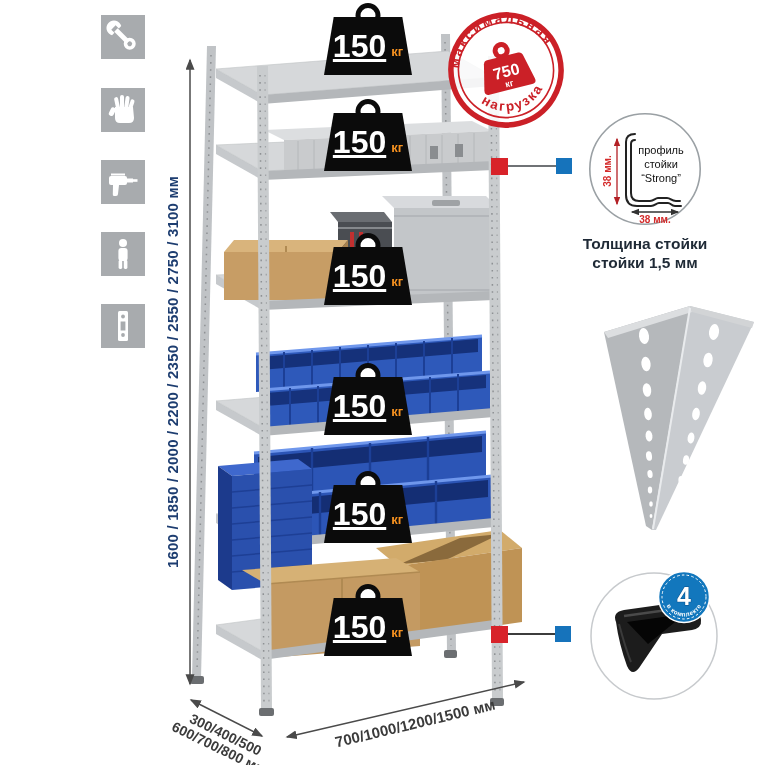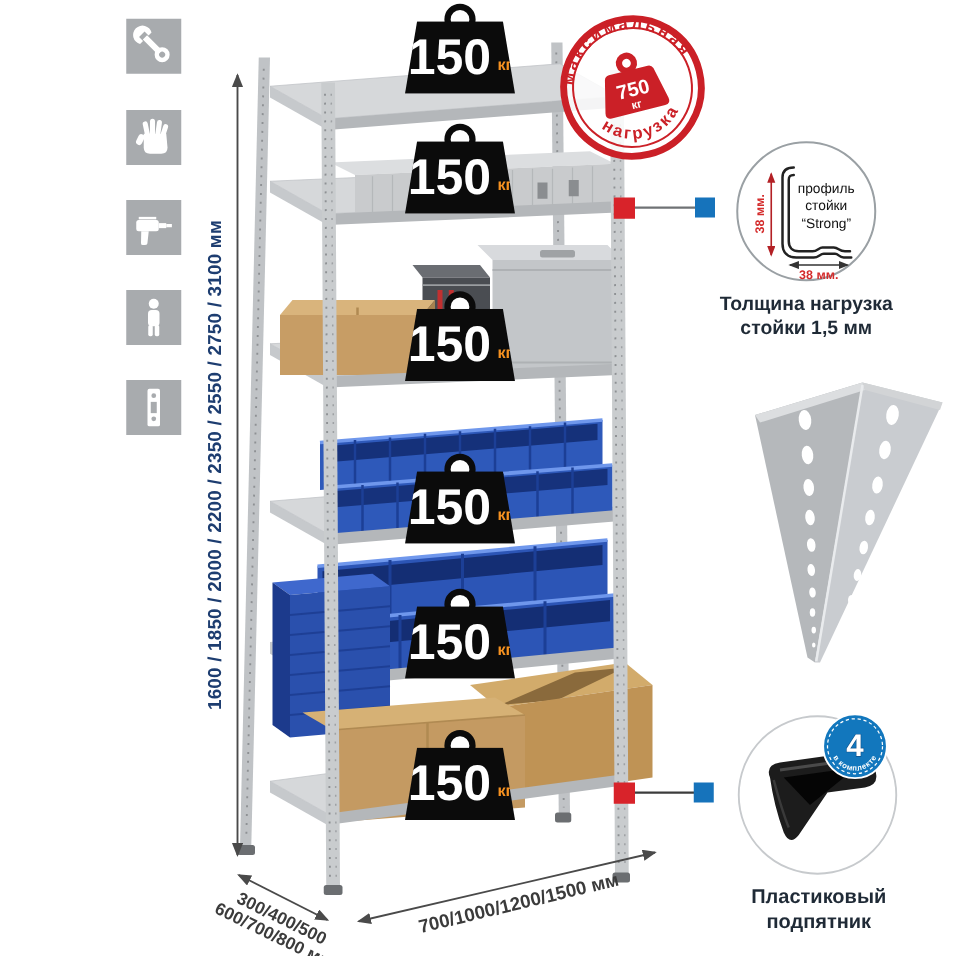--- a/index.html
+++ b/index.html
@@ -31,21 +31,21 @@
   .weight-badge{position:absolute;left:324px;width:88px;height:72px;}
   .weight-badge .ring{
     position:absolute;top:0;left:50%;transform:translateX(-50%);
     width:15px;height:15px;border:5px solid #0b0b0b;border-radius:50%;background:#fff;
   }
   .weight-badge .trap{
     position:absolute;top:14px;left:0;width:88px;height:58px;background:#0b0b0b;
     clip-path:polygon(11% 0%,89% 0%,100% 100%,0% 100%);
     display:flex;align-items:center;justify-content:center;
   }
-  .weight-badge .val{font-size:40px;font-weight:bold;color:#ffffff;line-height:1;}
+  .weight-badge .val{font-size:32px;font-weight:bold;color:#ffffff;line-height:1;text-decoration:underline;}
   .weight-badge .unit{font-size:13px;font-weight:bold;color:#f59120;margin-left:5px;transform:translateY(5px);}
   
   .detail-caption{
     position:absolute;text-align:center;color:#1f2a36;font-weight:600;line-height:1.25;font-size:15.5px;
   }
 </style>
 </head>
 <body>
 
 <div class="canvas">
@@ -377,21 +377,21 @@
     </g>
     <line x1="29" y1="27" x2="29" y2="92" stroke="#b32025" stroke-width="1.3" marker-start="url(#arwR)" marker-end="url(#arwR)"></line>
     <text transform="rotate(-90 23 59)" x="23" y="59" text-anchor="middle" font-size="10" font-weight="bold" fill="#d42b2b">38 мм.</text>
     <line x1="44" y1="100" x2="90" y2="100" stroke="#333" stroke-width="1.3" marker-start="url(#arwB)" marker-end="url(#arwB)"></line>
     <text x="67" y="111" text-anchor="middle" font-size="10" font-weight="bold" fill="#d42b2b">38 мм.</text>
     <text x="73" y="42" text-anchor="middle" font-size="11" fill="#111">профиль</text>
     <text x="73" y="56" text-anchor="middle" font-size="11" fill="#111">стойки</text>
     <text x="73" y="70" text-anchor="middle" font-size="11" fill="#111">“Strong”</text>
   </svg>
   <div class="detail-caption" style="left:560px;top:234px;width:170px">
-    <span>Толщина нагрузка</span><br>
+    <span>Толщина стойки</span><br>
     <span>стойки 1,5 мм</span>
   </div>
 
   <svg class="abs" style="left:596px;top:298px" width="164" height="240" viewBox="0 0 164 240">
     <polygon points="8,34 94,8 56,232 50,228" fill="#b5b8bb"></polygon>
     <polygon points="94,8 158,24 60,232 56,232" fill="#c9ccd0"></polygon>
     <polygon points="8,34 94,8 96,14 12,40" fill="#dcdee0"></polygon>
     <polygon points="94,8 158,24 156,30 96,14" fill="#d2d4d6"></polygon>
     <line x1="94" y1="10" x2="57" y2="231" stroke="#e9ebed" stroke-width="2"></line>
     <g fill="#fff">
@@ -428,18 +428,14 @@
   </svg>
   <svg class="abs" style="left:657px;top:570px" width="54" height="54" viewBox="0 0 54 54">
     <circle cx="27" cy="27" r="25.5" fill="#1277bd" stroke="#fff" stroke-width="1.5"></circle>
     <circle cx="27" cy="27" r="22" fill="none" stroke="#fff" stroke-width="1" stroke-dasharray="2.6 2.2"></circle>
     <text x="27" y="35" text-anchor="middle" font-size="25" font-weight="bold" fill="#fff" stroke="#0a4f8a" stroke-width="1" paint-order="stroke">4</text>
     <path id="badge-arc" d="M7.8,30.4 A19.5,19.5 0 0 0 46.2,30.4" fill="none"></path>
     <text font-size="6.2" font-weight="bold" fill="#fff" letter-spacing="0.5">
       <textPath href="#badge-arc" startOffset="50%" text-anchor="middle">в комплекте</textPath>
     </text>
   </svg>
-  <div class="detail-caption" style="left:570px;top:708px;width:170px;font-size:16px">
-    <span>Пластиковый</span><br>
-    <span>подпятник</span>
-  </div>
 
 </div>
 
 </body></html>

